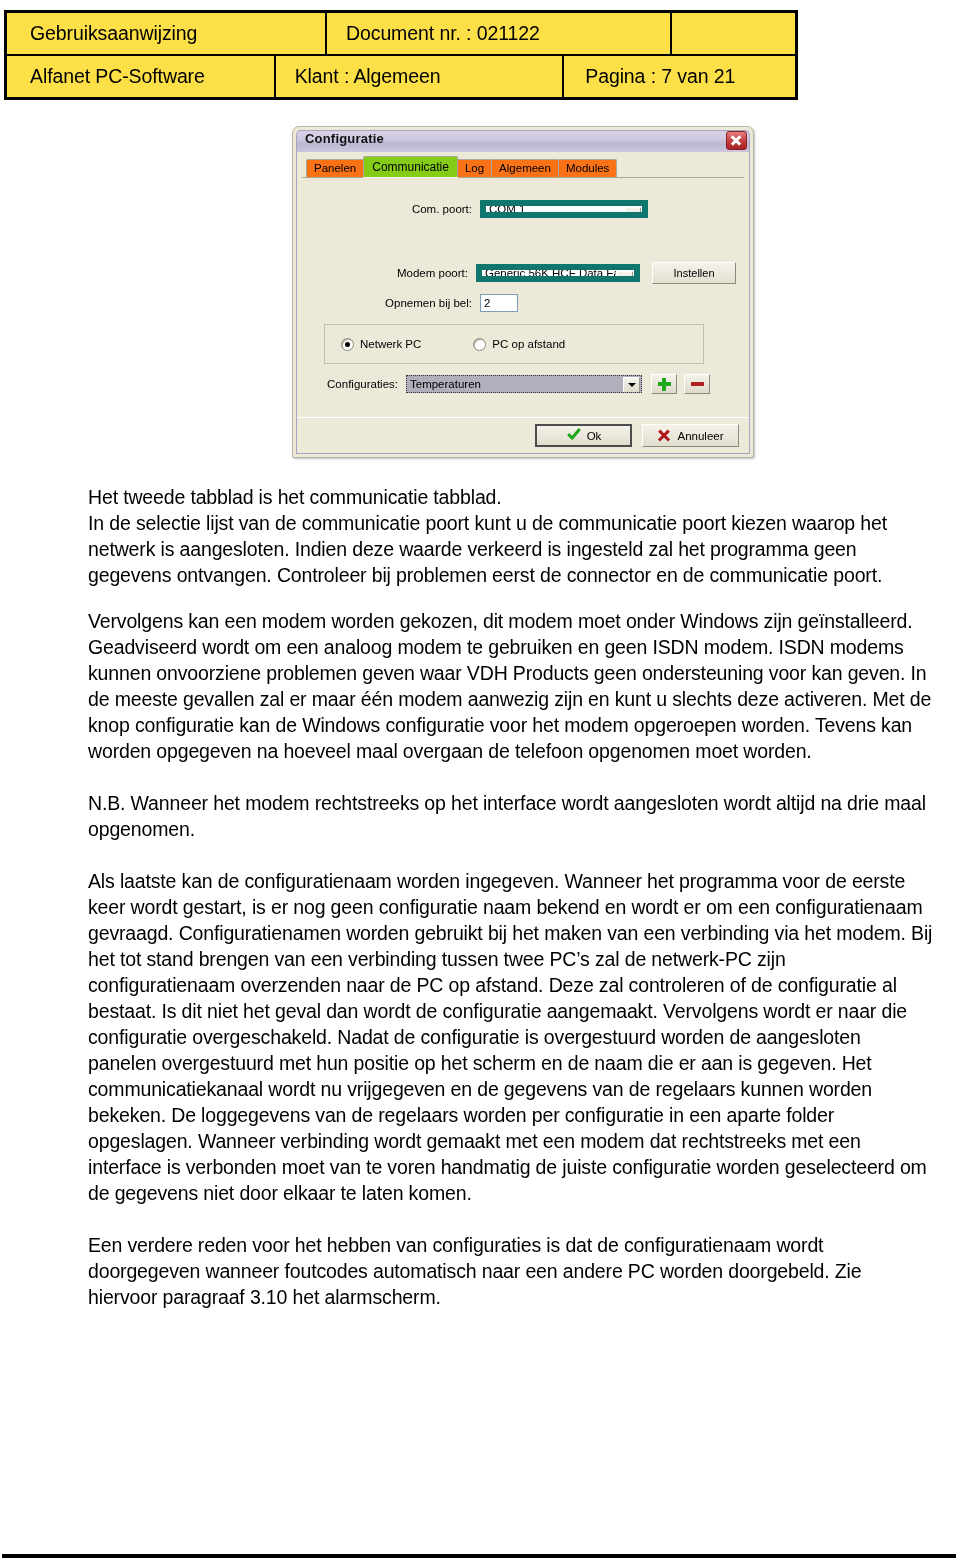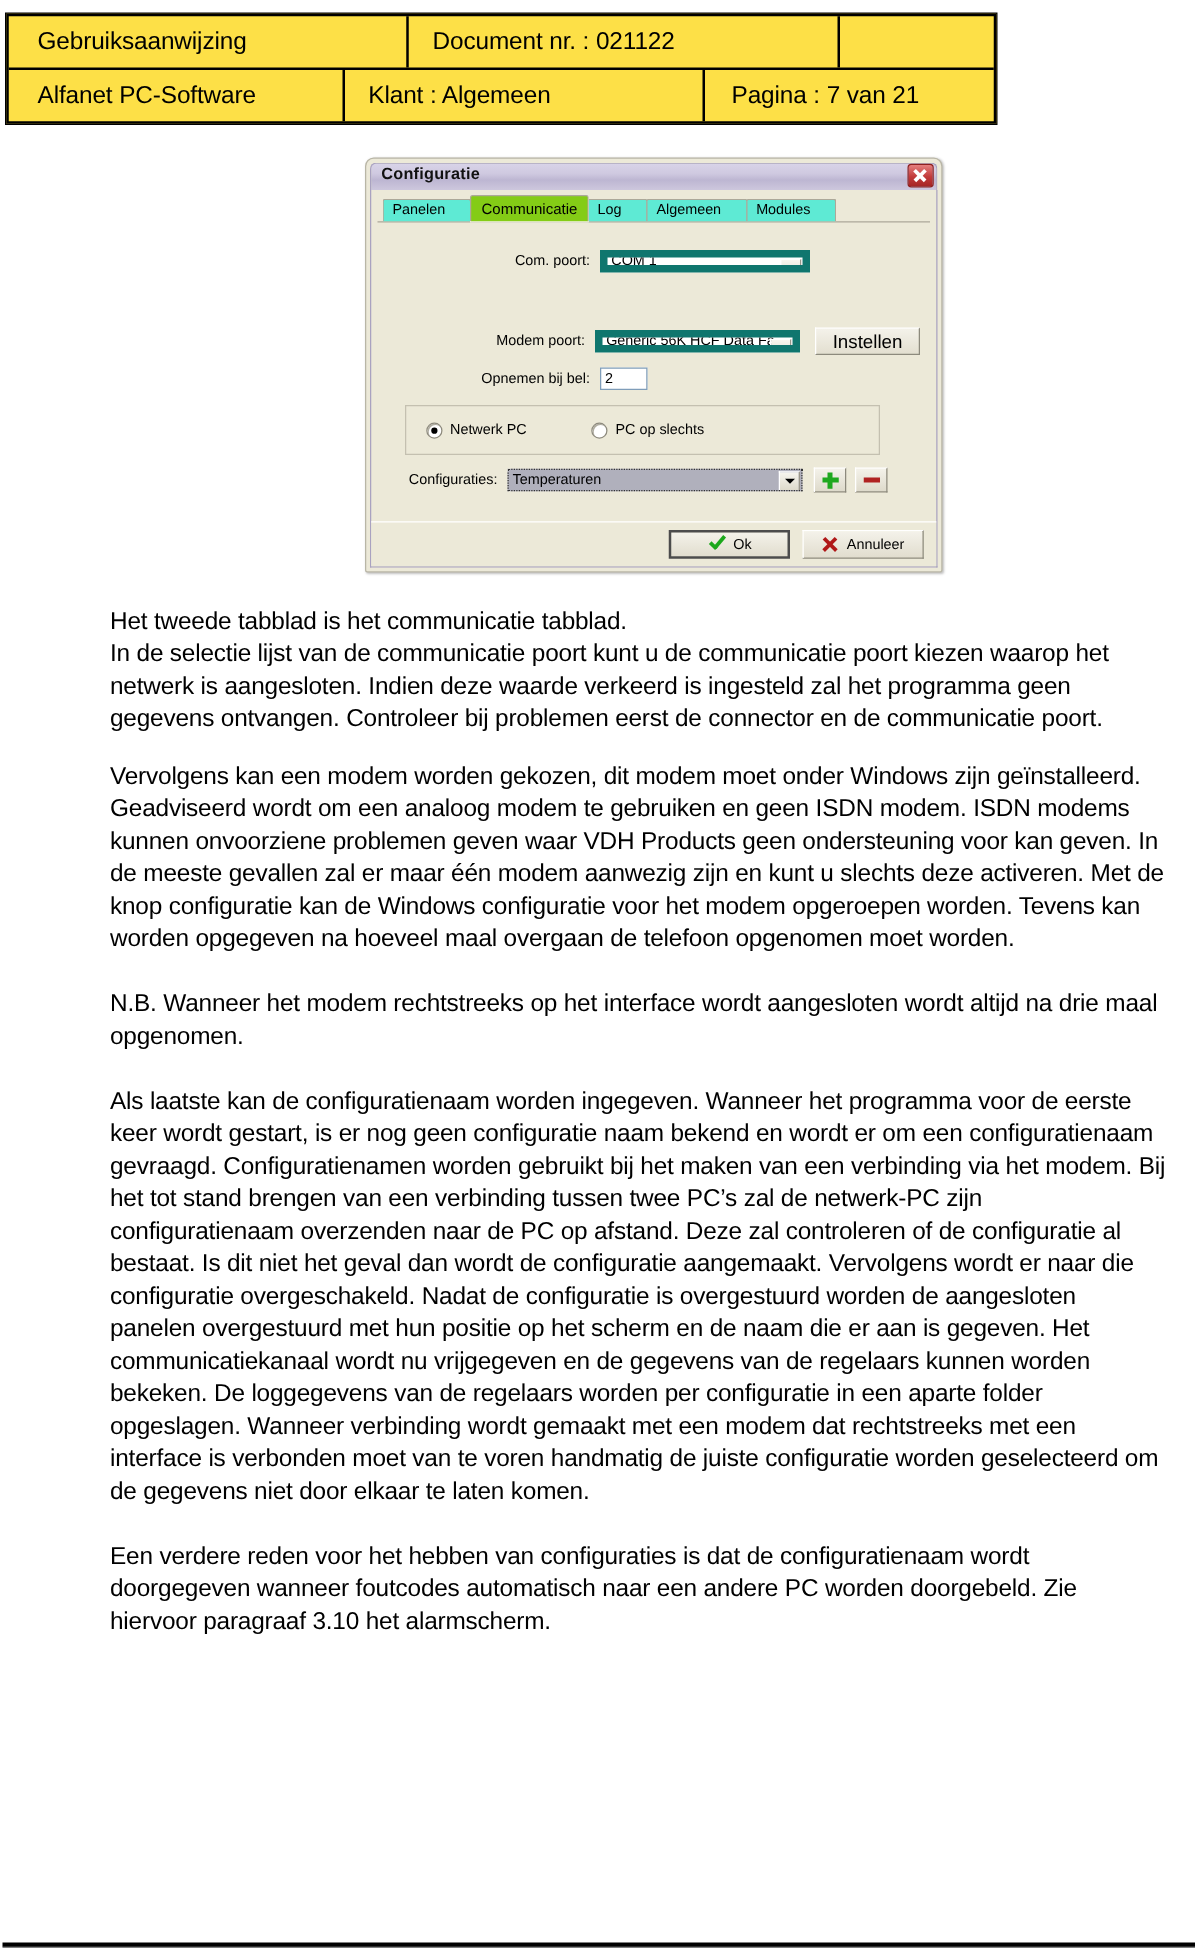--- a/index.html
+++ b/index.html
@@ -113,22 +113,22 @@
   .tabstrip {
     display: flex;
     align-items: flex-end;
     height: 21px;
     border-bottom: 1px solid #aca899;
     padding-left: 4px;
     box-sizing: border-box;
   }
   .tab {
     font-size: 11.5px;
-    padding: 2px 20px 2px 7px;
-    background: #5eead4;
+    padding: 2px 7px 2px 7px;
+    background: #f97316;
     border: 1px solid #aca899;
     border-bottom: none;
     border-radius: 2px 2px 0 0;
     margin-right: -1px;
     line-height: 13px;
     color: #000;
     white-space: nowrap;
   }
   .tab.active {
     background: #84cc16;
@@ -196,21 +196,21 @@
     font-size: 11.5px;
     display: flex;
     align-items: center;
     padding-left: 3px;
   }
   .btn {
     background: linear-gradient(to bottom,#f4f2ea,#e3dfd0);
     border: 1px solid #8d8a7d;
     border-top-color: #ffffff;
     border-left-color: #ffffff;
-    font-size: 15px;
+    font-size: 11px;
     display: flex;
     align-items: center;
     justify-content: center;
     box-sizing: border-box;
     color: #000;
     white-space: nowrap;
   }
 
   .groupbox {
     position: absolute;
@@ -401,21 +401,21 @@
         <div class="textbox" style="width:38px; margin-left:8px;">2</div>
       </div>
 
       <div class="groupbox">
         <div class="radio on">
           <span class="dot"></span>
           <span>Netwerk PC</span>
         </div>
         <div class="radio">
           <span class="dot"></span>
-          <span>PC op slechts</span>
+          <span>PC op afstand</span>
         </div>
       </div>
 
       <div class="fieldrow" style="position:absolute; left:4px; top:196px;">
         <div class="lbl" style="width:92px;">Configuraties:</div>
         <div class="combo focused" style="width:236px; margin-left:8px;">
           <span class="val">Temperaturen</span>
           <span class="arrow"></span>
         </div>
         <div class="sqbtn" style="margin-left:9px;">

